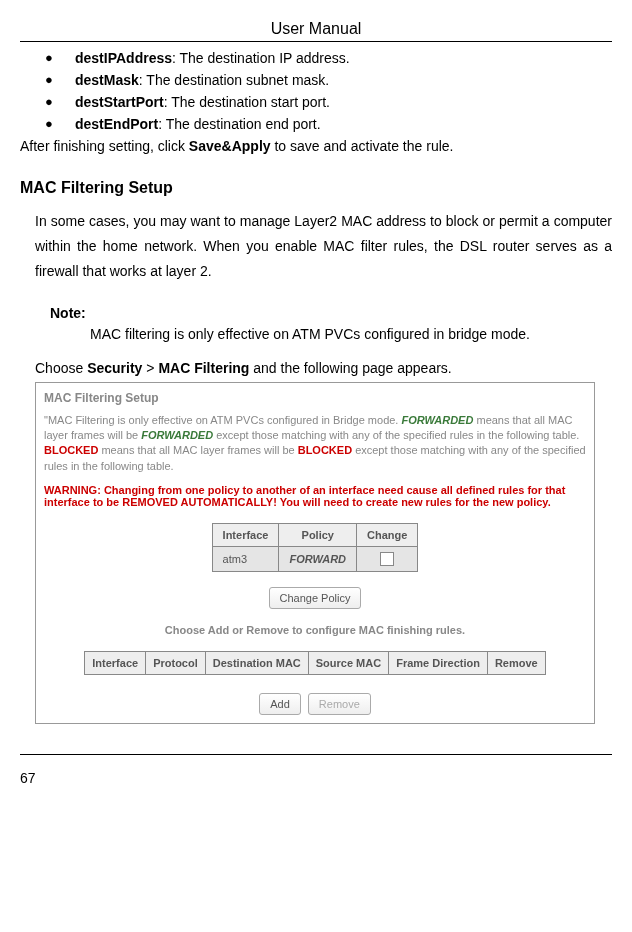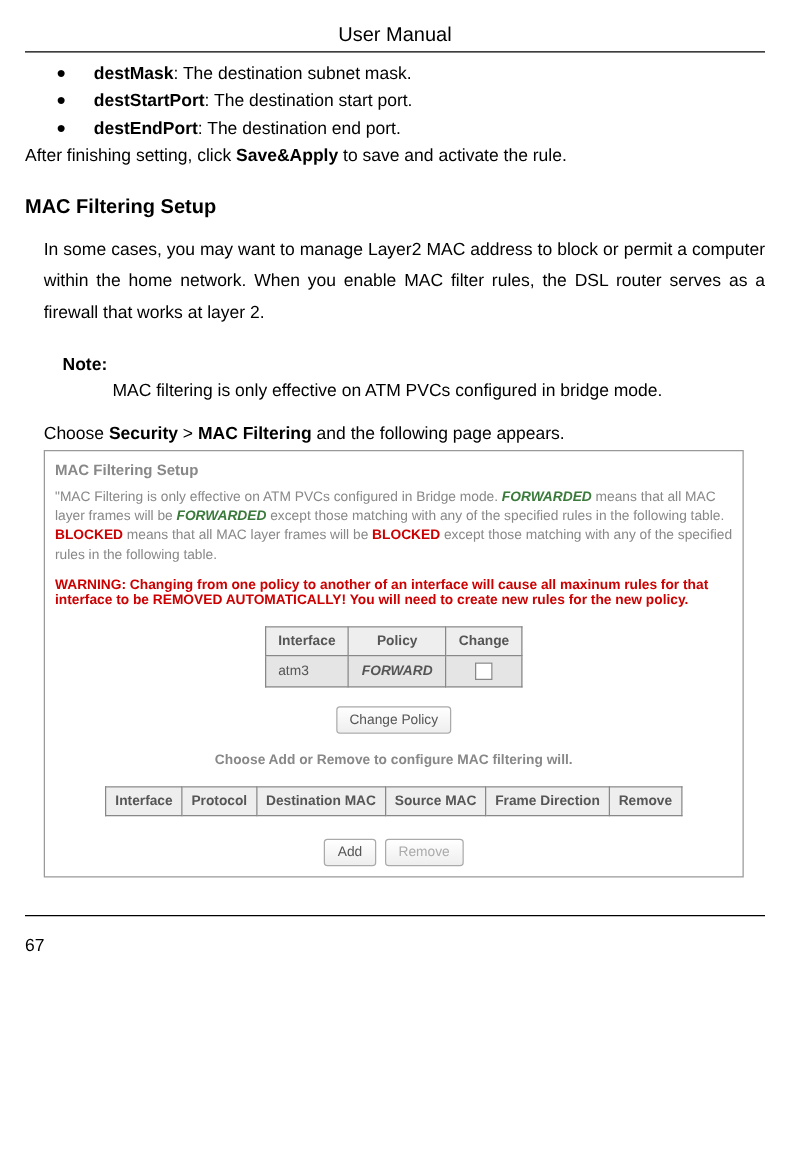--- a/index.html
+++ b/index.html
@@ -175,20 +175,23 @@
     }
   </style>
 </head>
 <body>
 
 <div class="header-title">User Manual</div>
 <hr class="top-rule">
 
 <ul class="bullet-list">
   <li>
+    <span class="bold">destIPAddress</span><span>: The destination IP address.</span>
+  </li>
+  <li>
     <span class="bold">destMask</span><span>: The destination subnet mask.</span>
   </li>
   <li>
     <span class="bold">destStartPort</span><span>: The destination start port.</span>
   </li>
   <li>
     <span class="bold">destEndPort</span><span>: The destination end port.</span>
   </li>
 </ul>
 
@@ -207,42 +210,42 @@
 
 <div class="choose-line">
   <span>Choose </span><span class="bold">Security</span><span> &gt; </span><span class="bold">MAC Filtering</span><span> and the following page appears.</span>
 </div>
 
 <div class="screenshot">
   <div class="setup-title">MAC Filtering Setup</div>
   <div class="explanation">
     <span>"MAC Filtering is only effective on ATM PVCs configured in Bridge mode. </span><span class="green-bold">FORWARDED</span><span> means that all MAC layer frames will be </span><span class="green-bold">FORWARDED</span><span> except those matching with any of the specified rules in the following table. </span><span class="red-bold">BLOCKED</span><span> means that all MAC layer frames will be </span><span class="red-bold">BLOCKED</span><span> except those matching with any of the specified rules in the following table.</span>
   </div>
-  <div class="warning-line red-text">WARNING: Changing from one policy to another of an interface will cause all maxinum rules for that interface to be REMOVED AUTOMATICALLY! You will need to create new rules for the new policy.</div>
+  <div class="warning-line red-text">WARNING: Changing from one policy to another of an interface need cause all defined rules for that interface to be REMOVED AUTOMATICALLY! You will need to create new rules for the new policy.</div>
 
   <table class="policy-table">
     <tbody>
         <tr>
       <th>Interface</th>
       <th>Policy</th>
       <th>Change</th>
     </tr>
     <tr>
       <td>atm3</td>
       <td class="green-bold">FORWARD</td>
       <td class="center"><span class="checkbox"></span></td>
     </tr>
   </tbody>
     </table>
 
   <div class="center">
     <span class="btn">Change Policy</span>
   </div>
 
-  <div class="choose-text center">Choose Add or Remove to configure MAC filtering will.</div>
+  <div class="choose-text center">Choose Add or Remove to configure MAC finishing rules.</div>
 
   <table class="rules-table">
     <tbody>
         <tr>
       <th>Interface</th>
       <th>Protocol</th>
       <th>Destination MAC</th>
       <th>Source MAC</th>
       <th>Frame Direction</th>
       <th>Remove</th>

